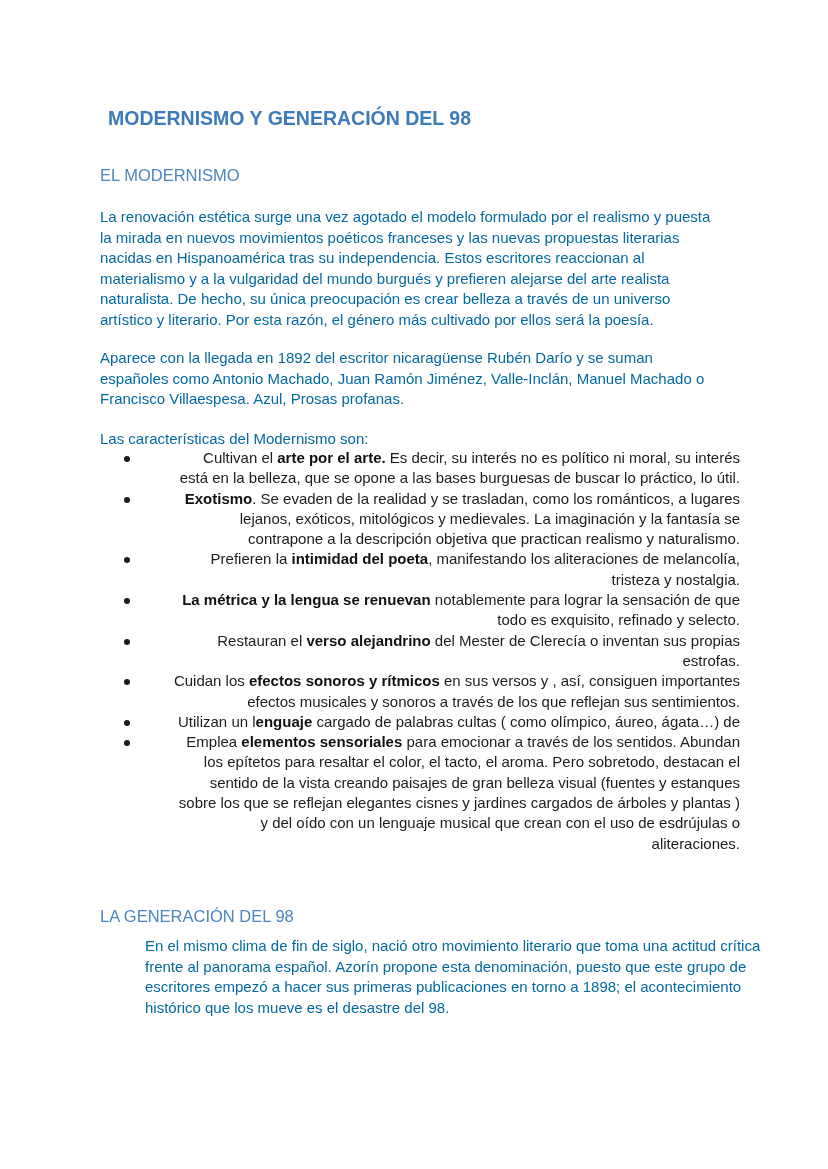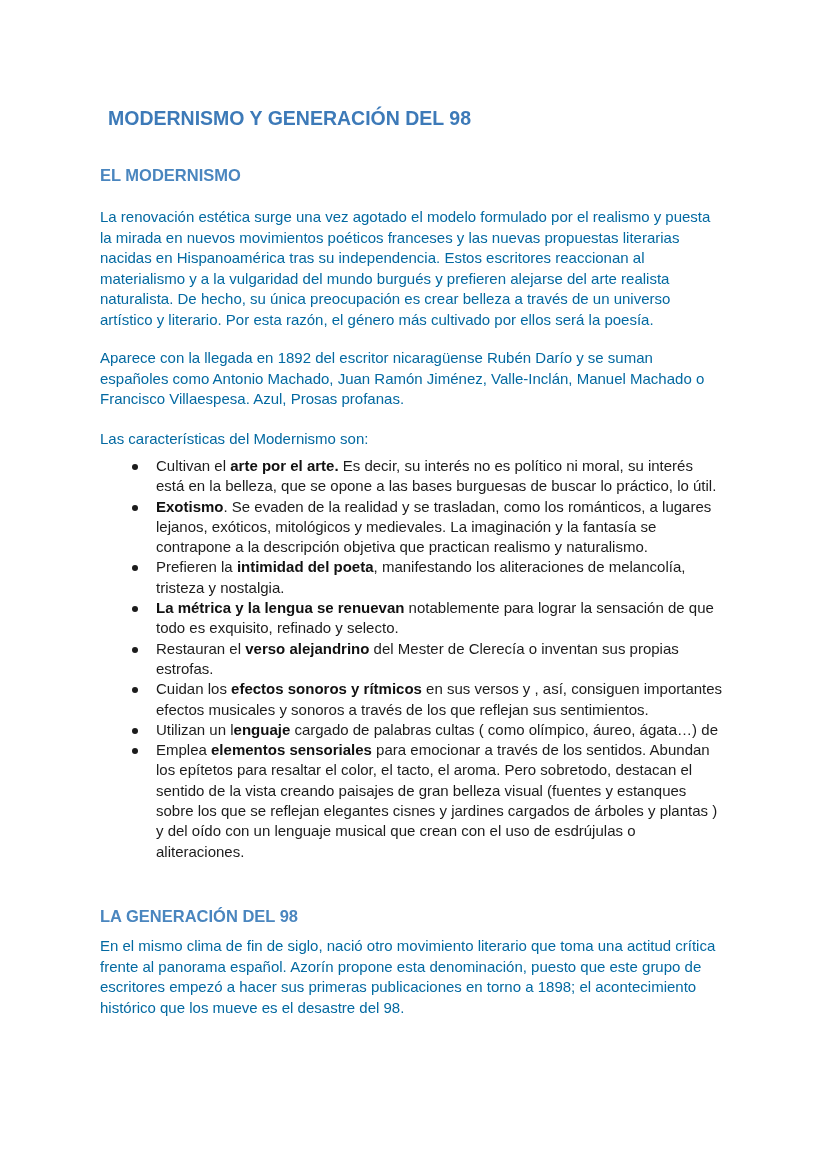--- a/index.html
+++ b/index.html
@@ -30,21 +30,21 @@
       font-weight: bold;
       color: #3d7ab8;
       letter-spacing: 0px;
       white-space: nowrap;
     }
     .section-heading {
       position: absolute;
       left: 0;
       margin: 0;
       font-size: 16.5px;
-      font-weight: bold;
+      font-weight: normal;
       color: #4a86bf;
       white-space: nowrap;
     }
     .para {
       position: absolute;
       left: 0;
       width: 640px;
       margin: 0;
       font-size: 15px;
       line-height: 20.5px;
@@ -52,26 +52,27 @@
     }
     .para .line, .bullet-list .line {
       display: block;
       white-space: nowrap;
     }
     .bullet-list {
       position: absolute;
       left: 0;
       top: 448px;
       width: 640px;
-      margin: 8px;
+      margin: 0;
       padding: 0;
       list-style: none;
       font-size: 15px;
       line-height: 20.3px;
       color: #1c1c1c;
+      text-align: right;
     }
     .bullet-list li {
       position: relative;
       padding-left: 48px;
       margin: 0;
     }
     .bullet-list li .dot {
       position: absolute;
       left: 24px;
       top: 8px;
@@ -152,20 +153,20 @@
       <span class="line">los epítetos para resaltar el color, el tacto, el aroma. Pero sobretodo, destacan el</span>
       <span class="line">sentido de la vista creando paisajes de gran belleza visual (fuentes y estanques</span>
       <span class="line">sobre los que se reflejan elegantes cisnes y jardines cargados de árboles y plantas )</span>
       <span class="line">y del oído con un lenguaje musical que crean con el uso de esdrújulas o</span>
       <span class="line">aliteraciones.</span>
     </li>
   </ul>
 
   <h2 class="section-heading" style="top:907px;">LA GENERACIÓN DEL 98</h2>
 
-  <p class="para" style="top:936px;">
+  <p class="para" style="top:936px;margin-left:45px;">
     <span class="line">En el mismo clima de fin de siglo, nació otro movimiento literario que toma una actitud crítica</span>
     <span class="line">frente al panorama español. Azorín propone esta denominación, puesto que este grupo de</span>
     <span class="line">escritores empezó a hacer sus primeras publicaciones en torno a 1898; el  acontecimiento</span>
     <span class="line">histórico que los mueve es el desastre del 98.</span>
   </p>
 
 </div>
 
 </body></html>

